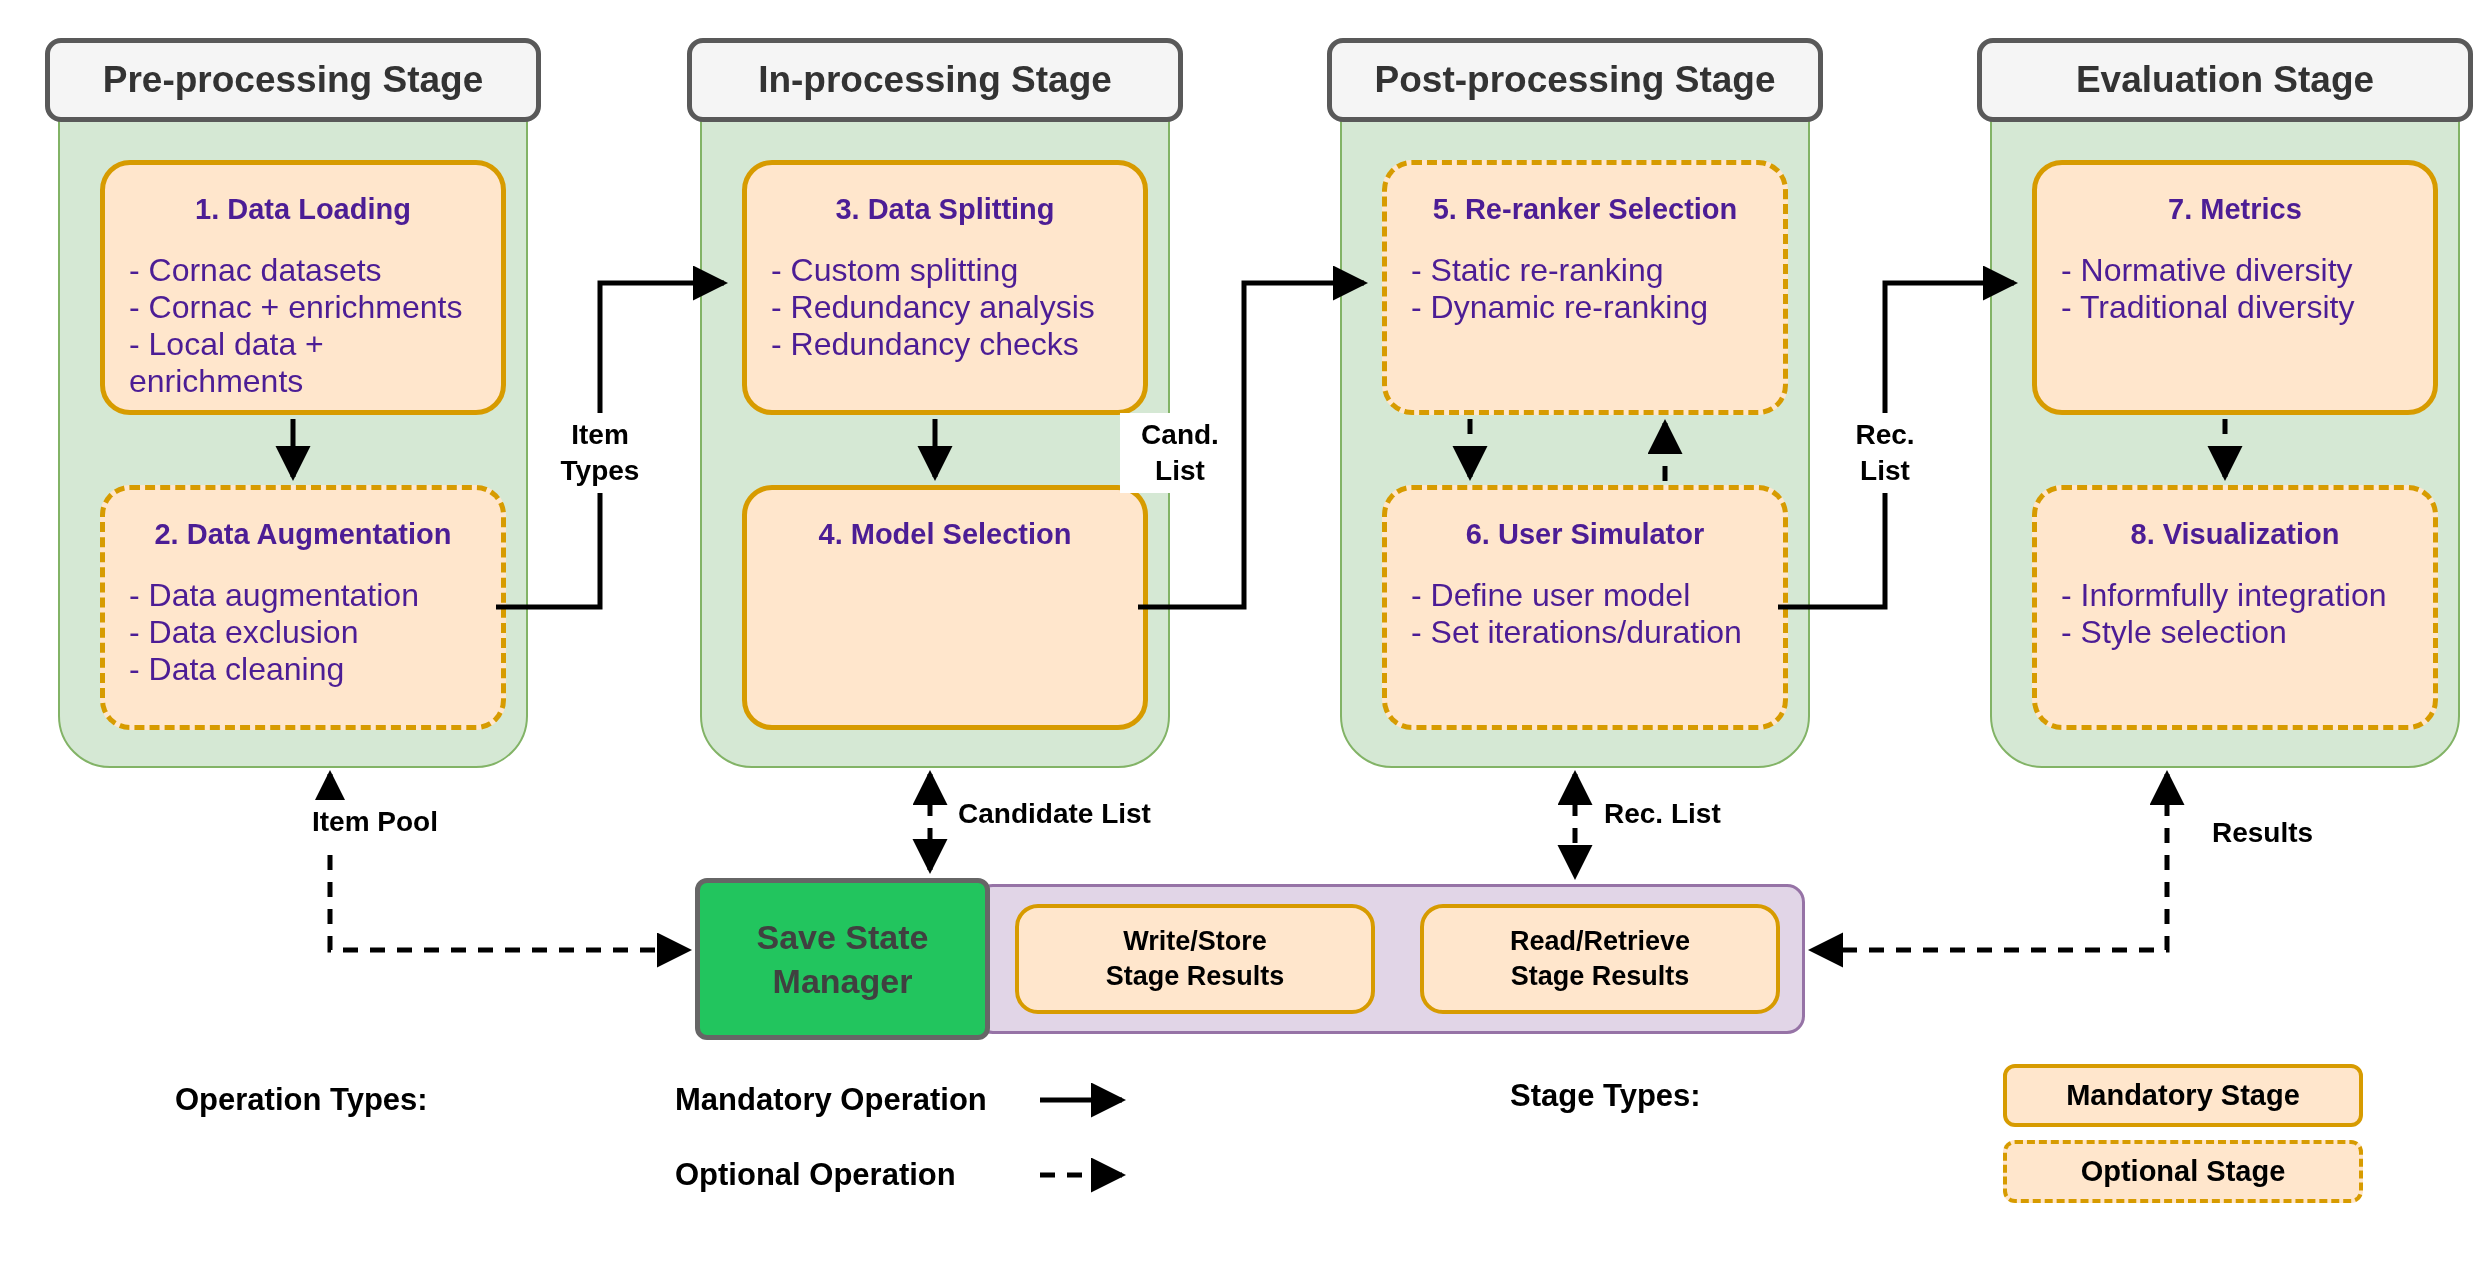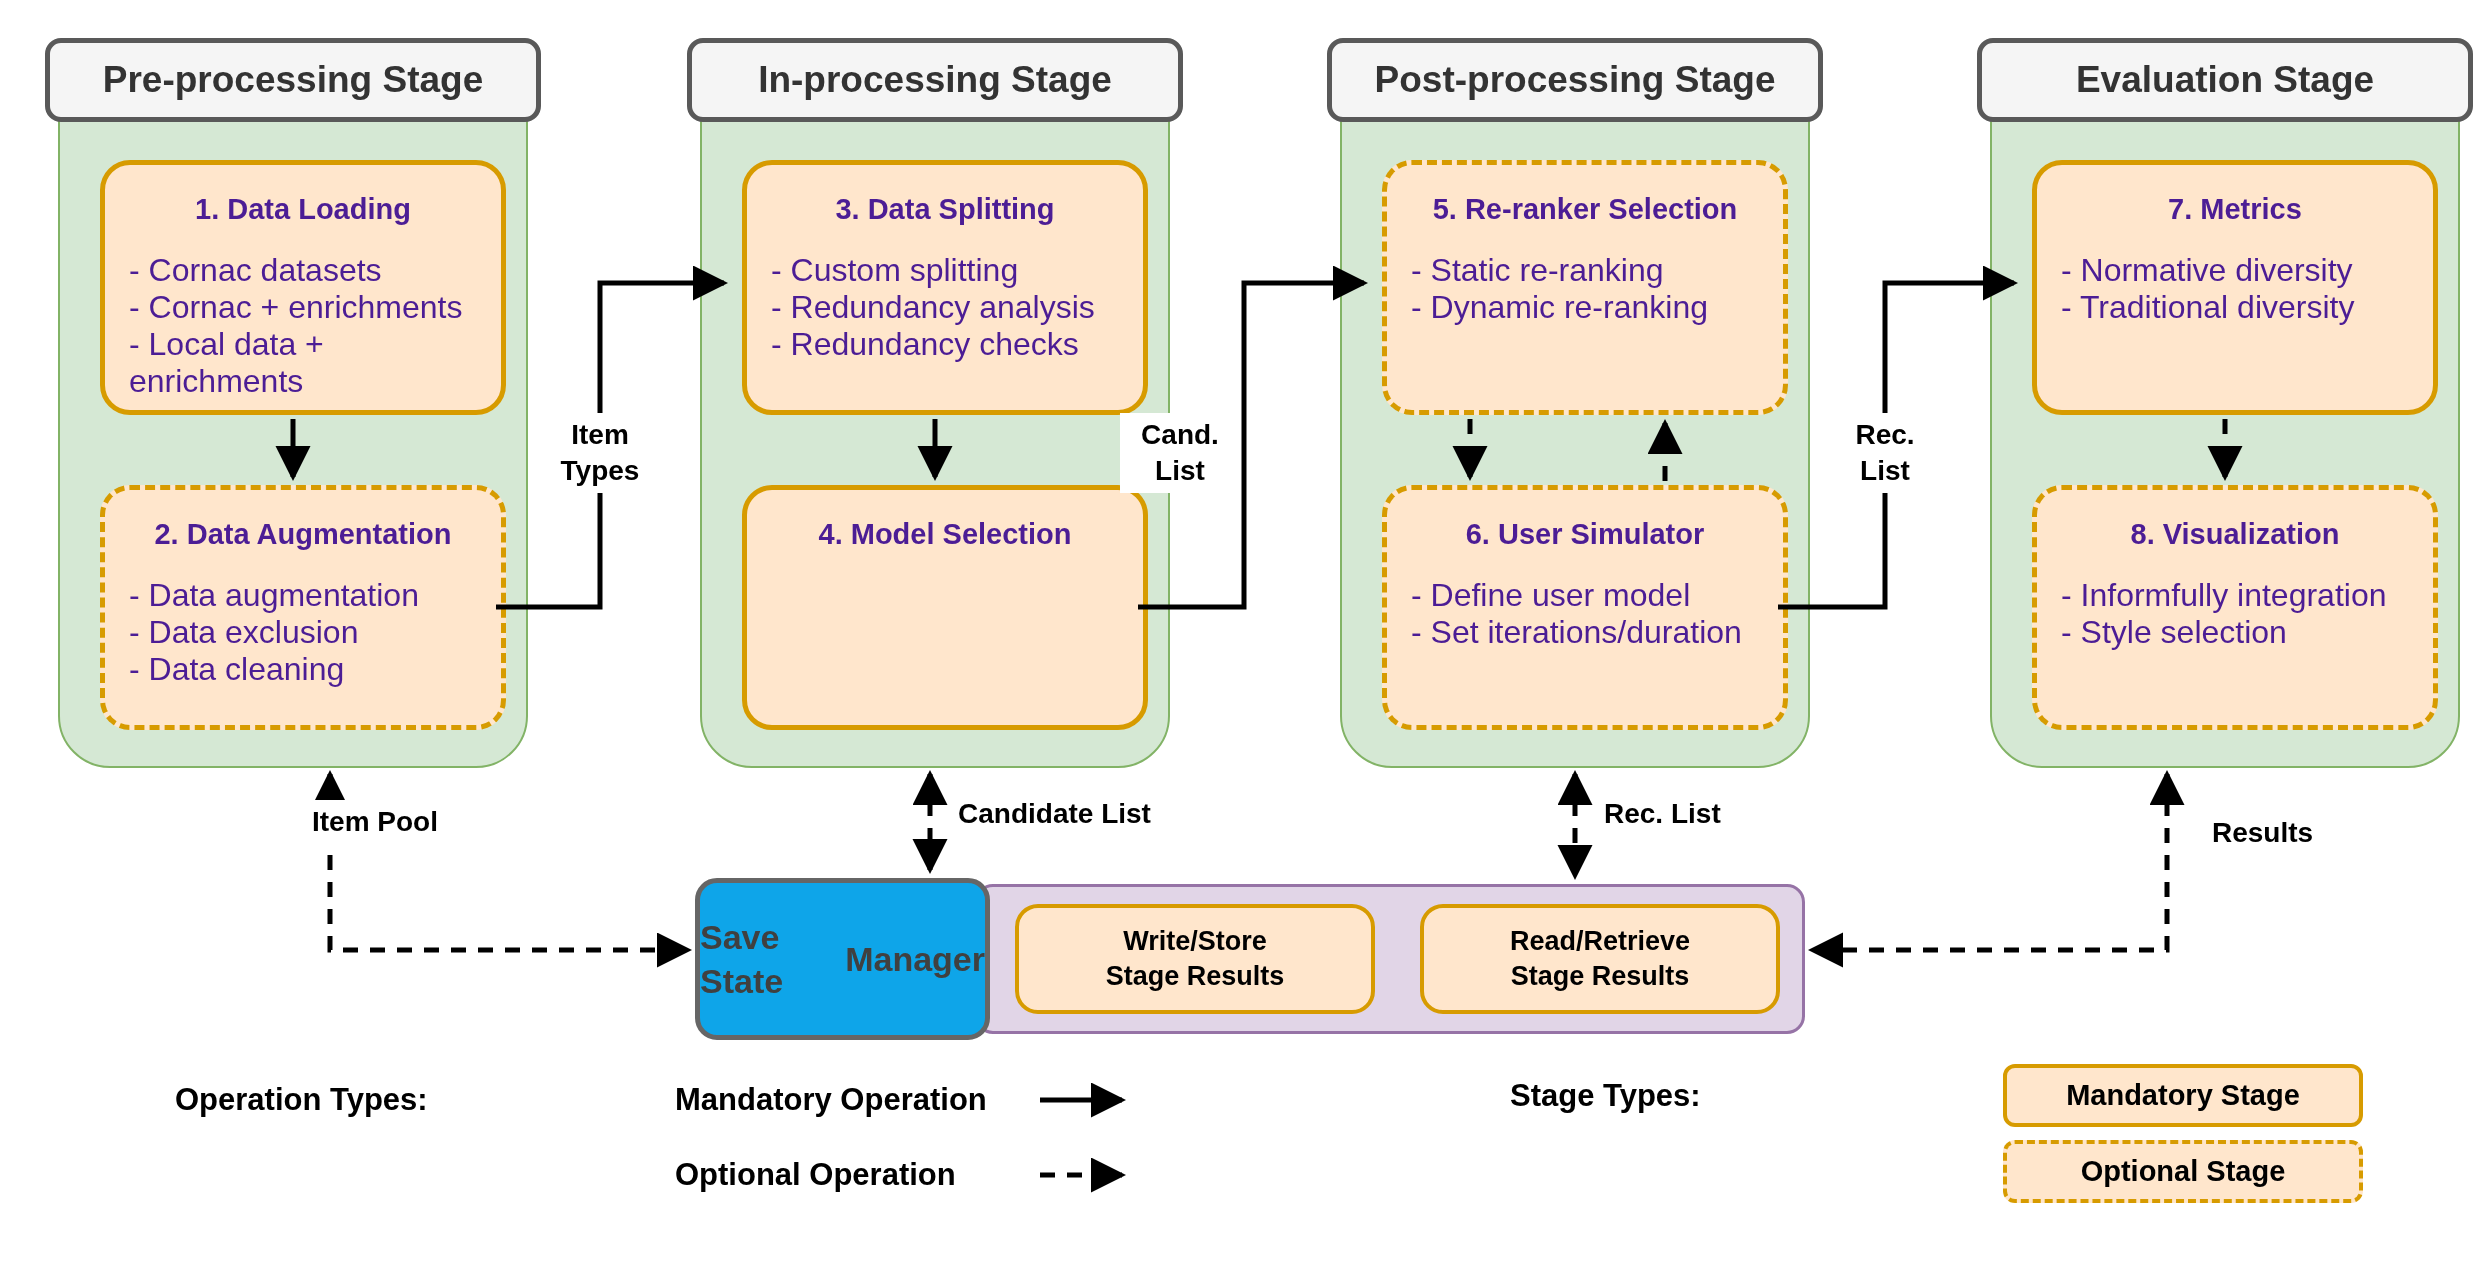--- a/index.html
+++ b/index.html
@@ -30,22 +30,22 @@
 
   
   .flabel{position:absolute;font-size:28px;font-weight:bold;color:#000;line-height:36px;z-index:5;}
   .flabel.on-line{background:#ffffff;text-align:center;padding:4px 0;}
 
   
   .store-panel{position:absolute;left:975px;top:884px;width:830px;height:150px;
                background:#e1d5e7;border:3px solid #9673a6;border-radius:18px;
                box-sizing:border-box;z-index:1;}
   .manager{position:absolute;left:695px;top:878px;width:295px;height:162px;
-           background:#0ea5e9;border:5px solid #666666;border-radius:22px;
-           box-sizing:border-box;display:flex;flex-direction:row;align-items:center;justify-content:center;
+           background:#22c55e;border:5px solid #666666;border-radius:12px;
+           box-sizing:border-box;display:flex;flex-direction:column;align-items:center;justify-content:center;
            font-size:34px;font-weight:bold;color:#404040;line-height:44px;z-index:2;}
   .store-box{position:absolute;top:904px;width:360px;height:110px;
              background:#ffe6cc;border:4px solid #d79b00;border-radius:23px;
              box-sizing:border-box;display:flex;flex-direction:column;align-items:center;justify-content:center;
              font-size:27px;font-weight:bold;color:#000;line-height:35px;z-index:2;}
 
   
   .legend-text{position:absolute;font-size:31px;font-weight:bold;color:#000;line-height:36px;z-index:5;}
   .legend-box{position:absolute;left:2003px;width:360px;height:63px;
               background:#ffe6cc;border:4px solid #d79b00;border-radius:12px;

